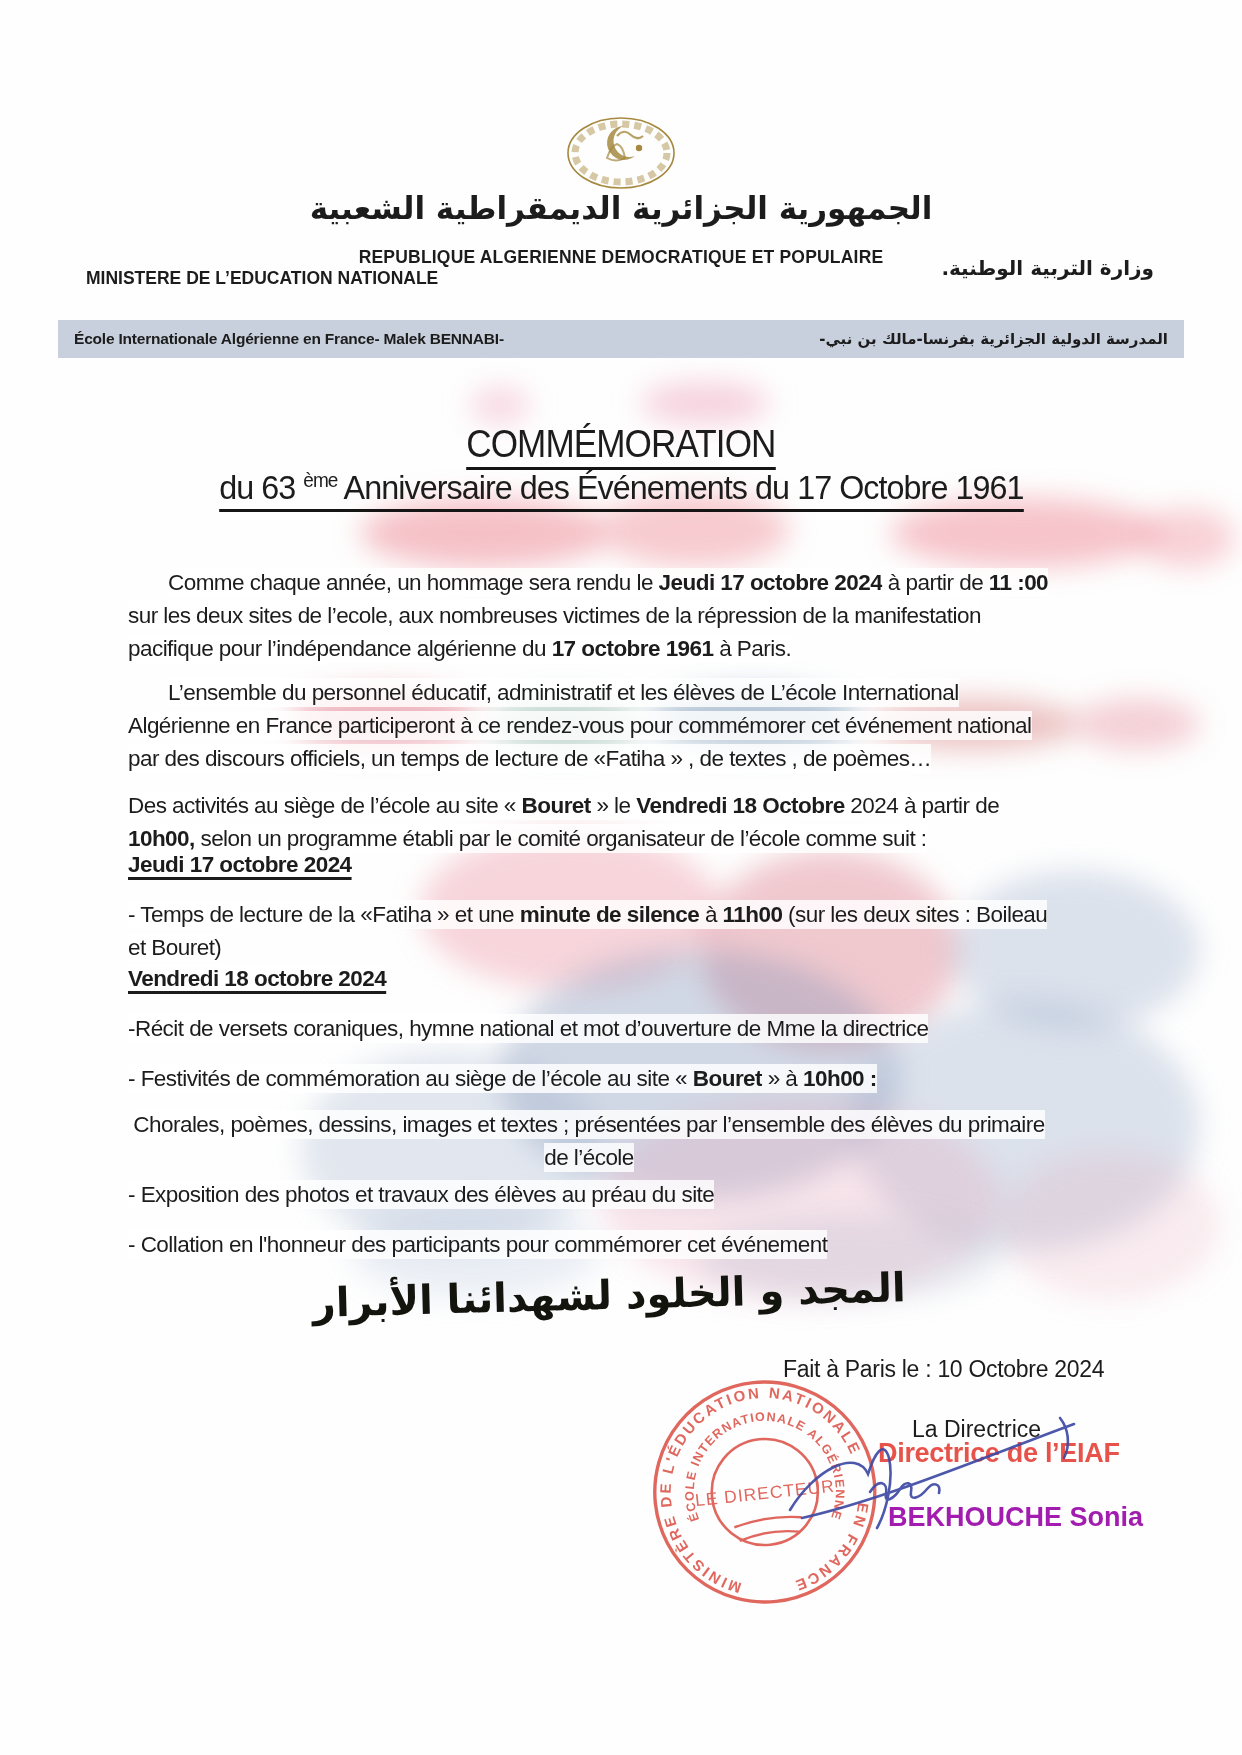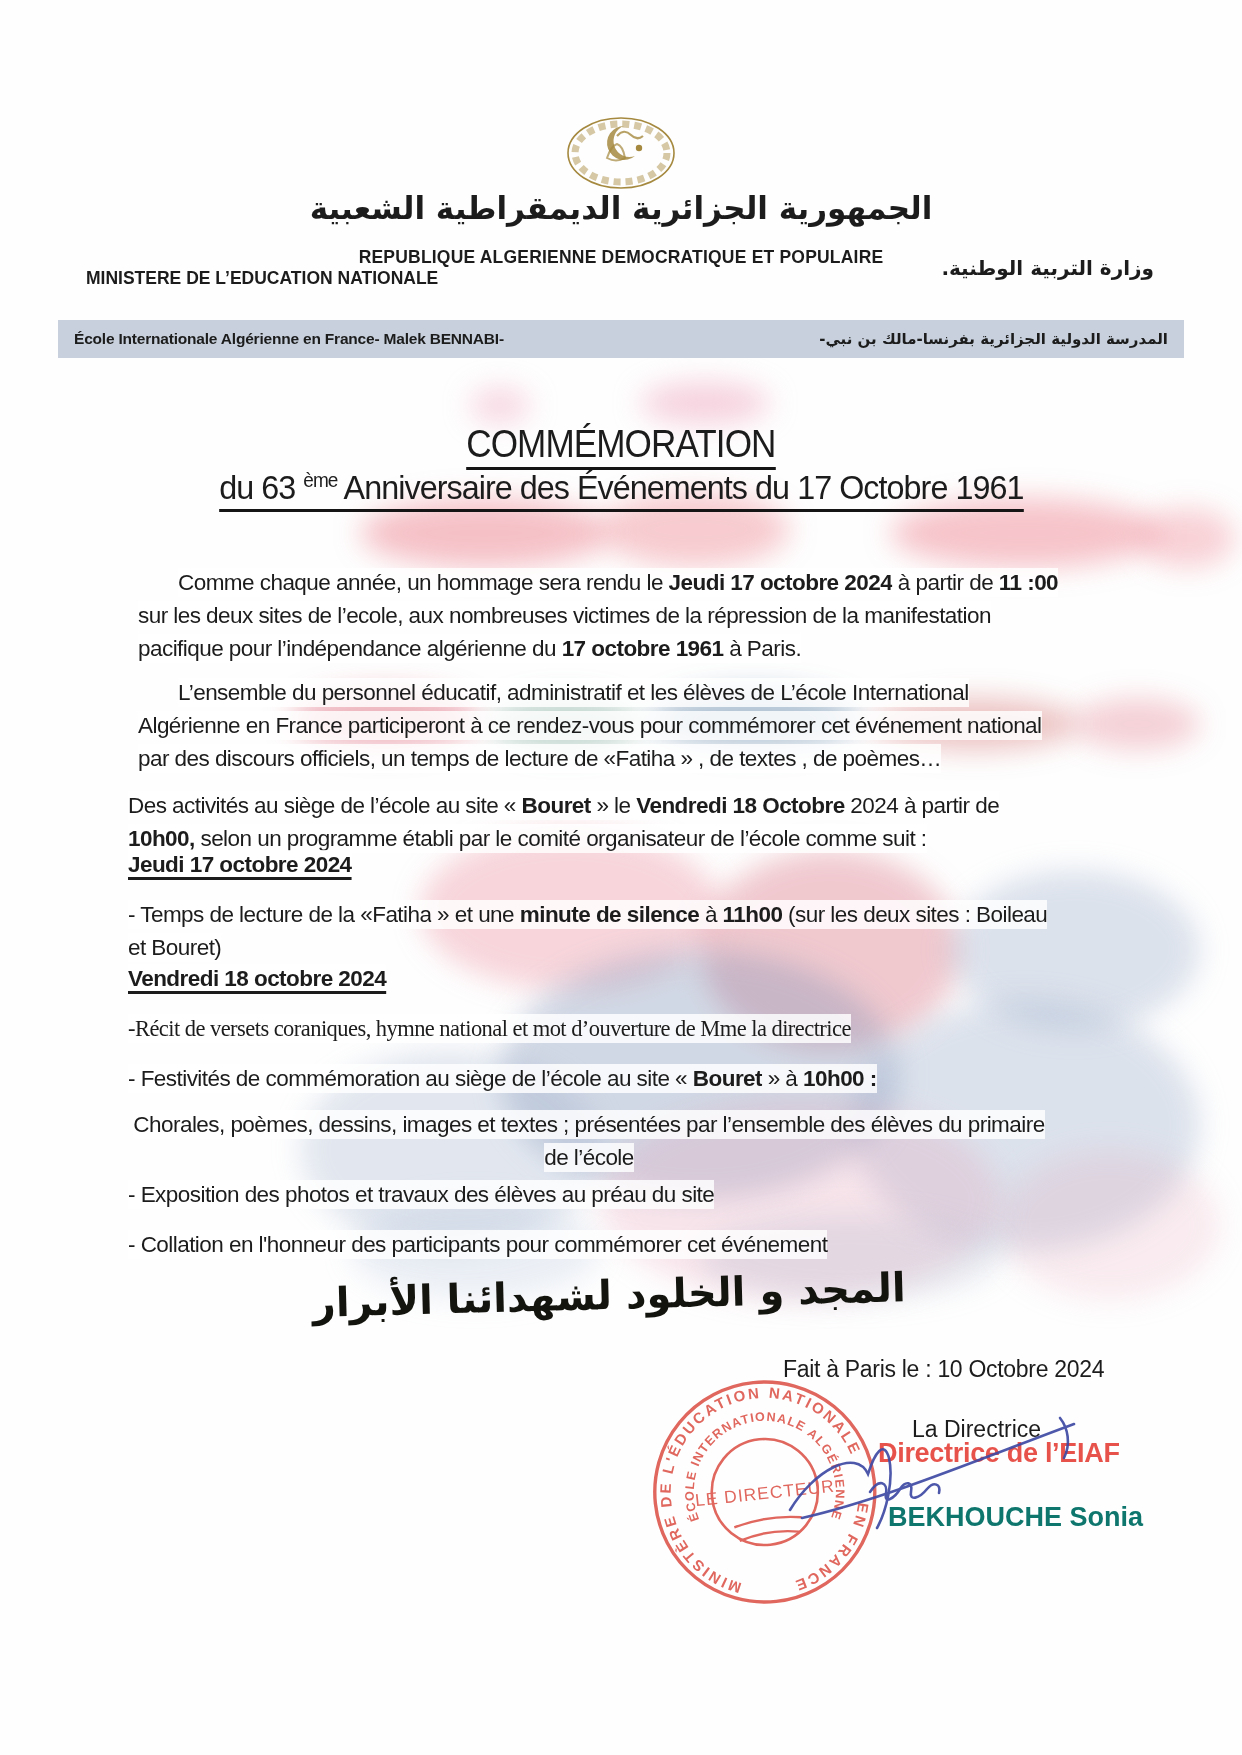--- a/index.html
+++ b/index.html
@@ -31,35 +31,35 @@
     border-bottom:3px solid #151515;padding-bottom:1px;transform:scaleX(.9);}
   .subtitle{position:absolute;left:0;top:468px;width:100%;text-align:center;z-index:2;}
   .subtitle .tline{display:inline-block;font-size:34px;letter-spacing:-1px;
     border-bottom:3px solid #151515;padding-bottom:2px;transform:scaleX(.95);}
   .subtitle sup{font-size:20px;}
   
   .para{position:absolute;left:128px;width:922px;font-size:22.5px;line-height:33px;
     letter-spacing:-.55px;z-index:2;}
   .para span,.para sup{background:rgba(255,255,255,.82);
     -webkit-box-decoration-break:clone;box-decoration-break:clone;padding:2px 0;}
-  .indent{text-indent:40px;margin-left:10px;}
+  .indent{text-indent:40px;}
   .p0{top:566px;} .p1{top:676px;} .p2{top:782px;margin-top:7px;}
   .p3{top:848px;} .p4{top:898px;} .p5{top:962px;}
-  .p6{top:1012px;font-family:Liberation Serif, serif;} .p7{top:1062px;} .p8{top:1108px;text-align:center;}
+  .p6{top:1012px;} .p7{top:1062px;} .p8{top:1108px;text-align:center;}
   .p9{top:1178px;} .p10{top:1228px;}
   
   .ar-calligraphy{position:absolute;left:50%;top:1272px;transform:translateX(-52%) rotate(-1.5deg);
     font-family:"DejaVu Sans",sans-serif;font-weight:700;font-size:40px;color:#14140e;
     white-space:nowrap;z-index:2;}
   .date-line{position:absolute;left:783px;top:1356px;font-size:23px;letter-spacing:-.3px;z-index:2;}
   .sig-title{position:absolute;left:912px;top:1416px;font-size:23px;z-index:2;}
   .red-line1{position:absolute;left:878px;top:1438px;font-size:27px;font-weight:700;
     letter-spacing:-.3px;color:#e7534a;z-index:3;}
   .red-line2{position:absolute;left:888px;top:1502px;font-size:27px;font-weight:700;
-    color:#0f766e;z-index:3;}
+    color:#a21caf;z-index:3;}
   .round-stamp{position:absolute;left:645px;top:1372px;z-index:4;transform:rotate(-6deg);}
   .signature{position:absolute;left:772px;top:1398px;z-index:5;}
 </style>
 </head>
 <body>
 
 <div class="page">
 
   <div class="watermark">
     <div class="blob" style="left:470px;top:388px;width:60px;height:35px;background:rgba(240,168,192,.45);"></div>

